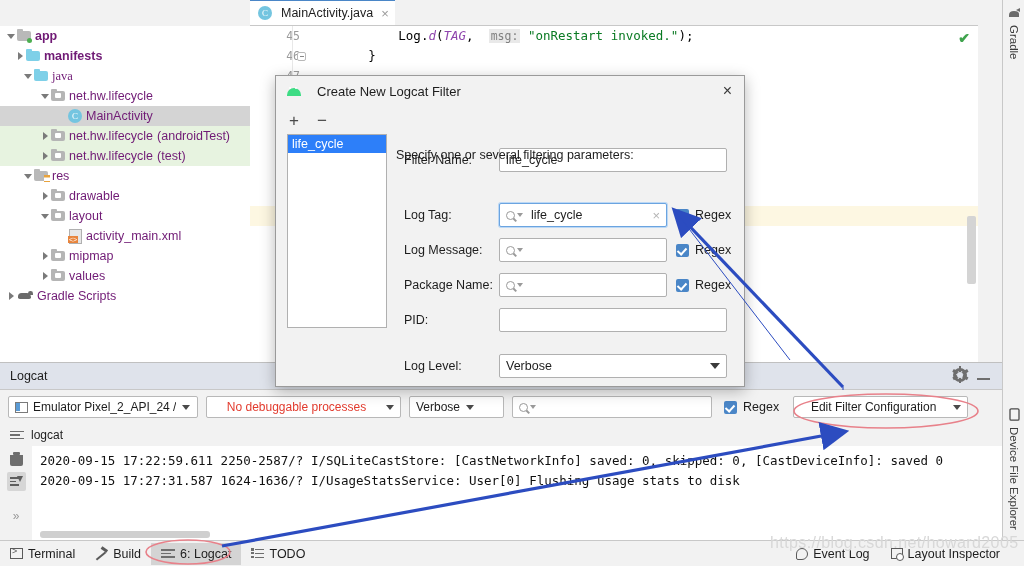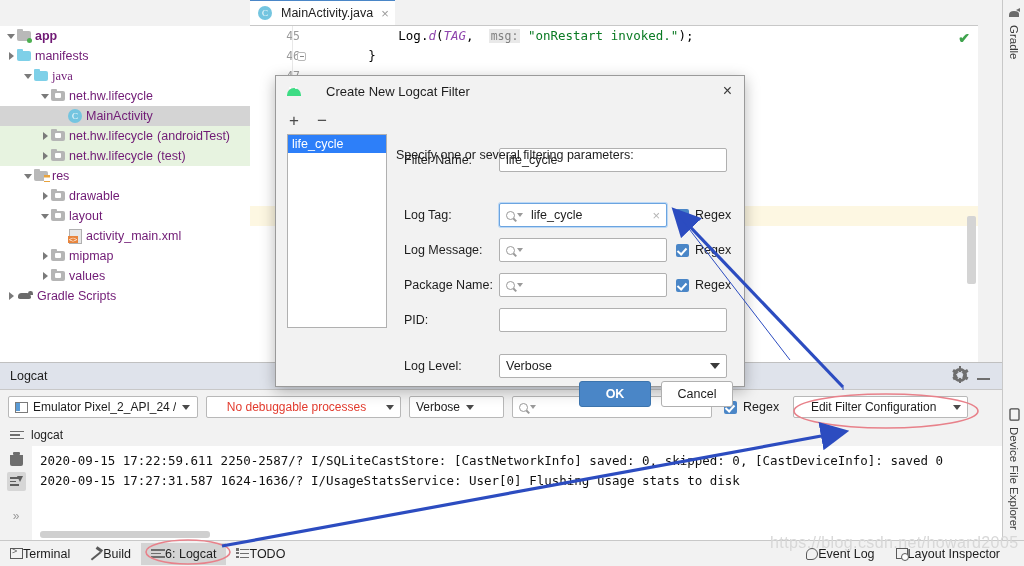--- a/index.html
+++ b/index.html
@@ -187,21 +187,21 @@
   .ic-scrollend em { position:absolute; right:2.5px; top:4px; width:0;height:0;
     border-left:3.5px solid transparent;border-right:3.5px solid transparent;border-top:6px solid #5e5e5e; }
   .chev2 { color:#9a9a9a; font-size:12px; margin-top:12px; }
   .lc-log { flex:1; padding-top: 5px; font-family:"DejaVu Sans Mono", monospace; font-size:12.5px; color:#111; }
   .lc-logline { height: 20px; line-height: 20px; white-space: pre; padding-left: 8px; }
   .lc-hscroll { position:absolute; left:40px; bottom:2px; width:170px; height:7px; background:#cfcfcf; border-radius:3px; }
 
   
   .statusbar { position:absolute; left:0; bottom:0; width:1024px; height:26px; background:#f2f2f2;
     border-top:1px solid #c8c8c8; display:flex; align-items:center; }
-  .sb-item { display:flex; align-items:center; font-size:12.5px; padding: 0 10px; height:22px; }
+  .sb-item { display:flex; align-items:center; gap:5px; font-size:12.5px; padding: 0 10px; height:22px; }
   .sb-item.active { background:#d4d4d4; }
   .ic-term { width:13px;height:11px;border:1.4px solid #5a5a5a;position:relative;flex:0 0 13px; }
   .ic-term::after { content:">"; position:absolute; left:1px; top:-3px; font-size:9px; color:#5a5a5a; }
   .ic-hammer { width:13px;height:12px;position:relative;flex:0 0 13px; }
   .ic-hammer::before { content:""; position:absolute; left:0; top:7px; width:12px;height:2px;background:#5a5a5a;transform:rotate(-40deg); }
   .ic-hammer::after { content:""; position:absolute; left:6px; top:0px; width:7px;height:2.5px;background:#5a5a5a;transform:rotate(35deg); }
   .ic-todo { width:13px;height:10px;position:relative;flex:0 0 13px; }
   .ic-todo i { position:absolute;left:4px;height:1.6px;width:9px;background:#6e6e6e;display:block; }
   .ic-todo i:nth-child(1){top:0;} .ic-todo i:nth-child(2){top:4px;} .ic-todo i:nth-child(3){top:8px;}
   .ic-todo em { position:absolute;left:0;width:2.4px;height:2.4px;background:#6e6e6e;display:block; }
@@ -211,21 +211,21 @@
   .ic-layins::before { content:""; position:absolute; left:1px;top:0;width:10px;height:9px;border:1.4px solid #5a5a5a; }
   .ic-layins::after { content:""; position:absolute; left:6px;top:5px;width:6px;height:6px;border:1.4px solid #5a5a5a;border-radius:50%;background:#fff; }
 
   
   .dialog {
     position:absolute; left:275px; top:75px; width:470px; height:312px;
     background:#f2f2f2; border:1px solid #9a9a9a;
     box-shadow: 0 4px 14px rgba(0,0,0,0.28);
   }
   .dlg-title { height:30px; display:flex; align-items:center; padding: 0 8px 0 10px; }
-  .dlg-title .dtxt { margin-left:24px; font-size:13px; }
+  .dlg-title .dtxt { margin-left:15px; font-size:13px; }
   .dlg-x { margin-left:auto; font-size:16px; color:#3a3a3a; line-height:1; padding: 2px 4px; }
   .dlg-body { position:relative; height: 282px; }
   .pm-row { position:absolute; left:13px; top:6px; display:flex; gap:18px; align-items:center; }
   .pm { font-size:17px; color:#4a4a4a; line-height:1; }
   .flist { position:absolute; left:11px; top:28px; width:100px; height:194px; background:#fff; border:1px solid #b0b0b0; }
   .flist-item { height:18px; line-height:18px; padding-left:4px; font-size:12.5px; }
   .flist-item.sel { background:#2d7ff9; color:#fff; }
   .frow { position:absolute; display:flex; align-items:center; }
   .flabel { width:95px; font-size:12.5px; }
   .fi { height:24px; border:1px solid #b0b0b0; background:#fff; border-radius:2px; display:flex; align-items:center; padding-left:6px; font-size:12.5px; }
@@ -253,21 +253,21 @@
 
 
   <div class="tree" id="tree">
       <div class="trow" style="padding-left: 6px;">
         <span class="arrow open"></span>
         <span class="folder mod">
           <i></i>
         </span>
         <span class="tlabel bold">app</span>
       </div>
-      <div class="trow" style="padding-left: 6px;">
+      <div class="trow" style="padding-left: 15px; font-weight: bold;">
         <span class="arrow closed"></span>
         <span class="folder"></span>
         <span class="tlabel">manifests</span>
       </div>
       <div class="trow" style="padding-left: 23px; font-family: Liberation Serif, serif;">
         <span class="arrow open"></span>
         <span class="folder"></span>
         <span class="tlabel">java</span>
       </div>
       <div class="trow" style="padding-left: 40px;">
@@ -567,24 +567,20 @@
       </div>
 
       <div class="frow" style="left:128px; top:248px;">
         <span class="flabel">Log Level:</span>
         <span class="sel-combo" style="width:228px;">
           <span>Verbose</span>
           <span class="sarr"></span>
         </span>
       </div>
 
-      <div style="position:absolute; left:303px; top:275px; display:flex; gap:10px;">
-        <div class="btn ok">OK</div>
-        <div class="btn cancel">Cancel</div>
-      </div>
     </div>
   </div>
 
   <svg class="anno" viewBox="0 0 1024 566">
     <defs>
       <marker id="ah" markerWidth="9" markerHeight="9" refX="7" refY="4.5" orient="auto">
         <path d="M0,0 L9,4.5 L0,9 Z" fill="#2c4cc0"></path>
       </marker>
     </defs>
 

